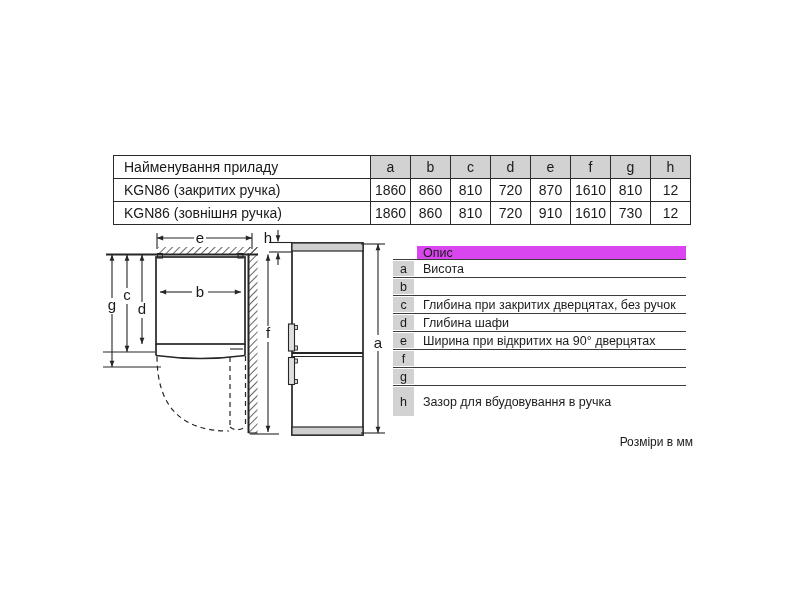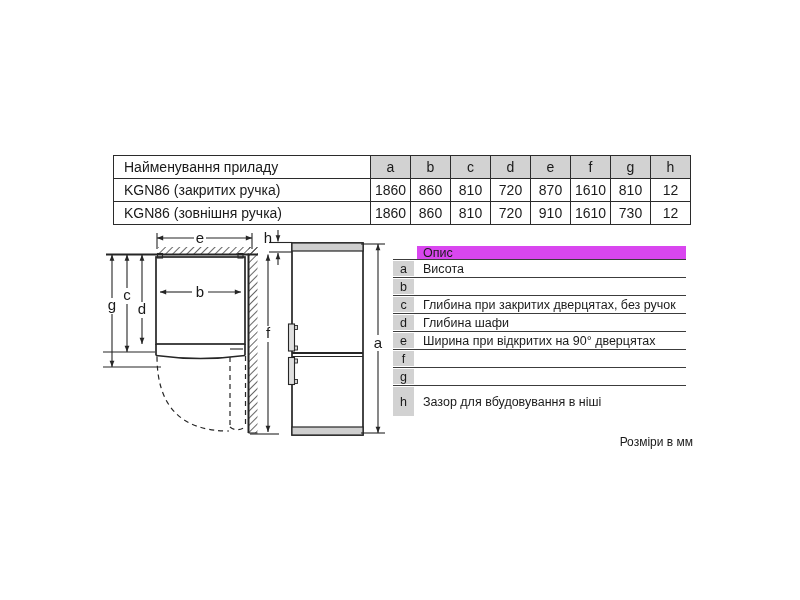--- a/index.html
+++ b/index.html
@@ -257,18 +257,18 @@
   </div>
   <div class="lg-row lg-item">
     <div class="lg-key">f</div>
   </div>
   <div class="lg-row lg-item">
     <div class="lg-key">g</div>
   </div>
   <div class="lg-row lg-item tall">
     <div class="lg-key">h</div>
     <div class="lg-desc">
-      <span>Зазор для вбудовування в ніші</span>
+      <span>Зазор для вбудовування в ручка</span>
     </div>
   </div>
 </div>
 
 <div id="footnote" class="abs">Розміри в мм</div>
 
 </body></html>

